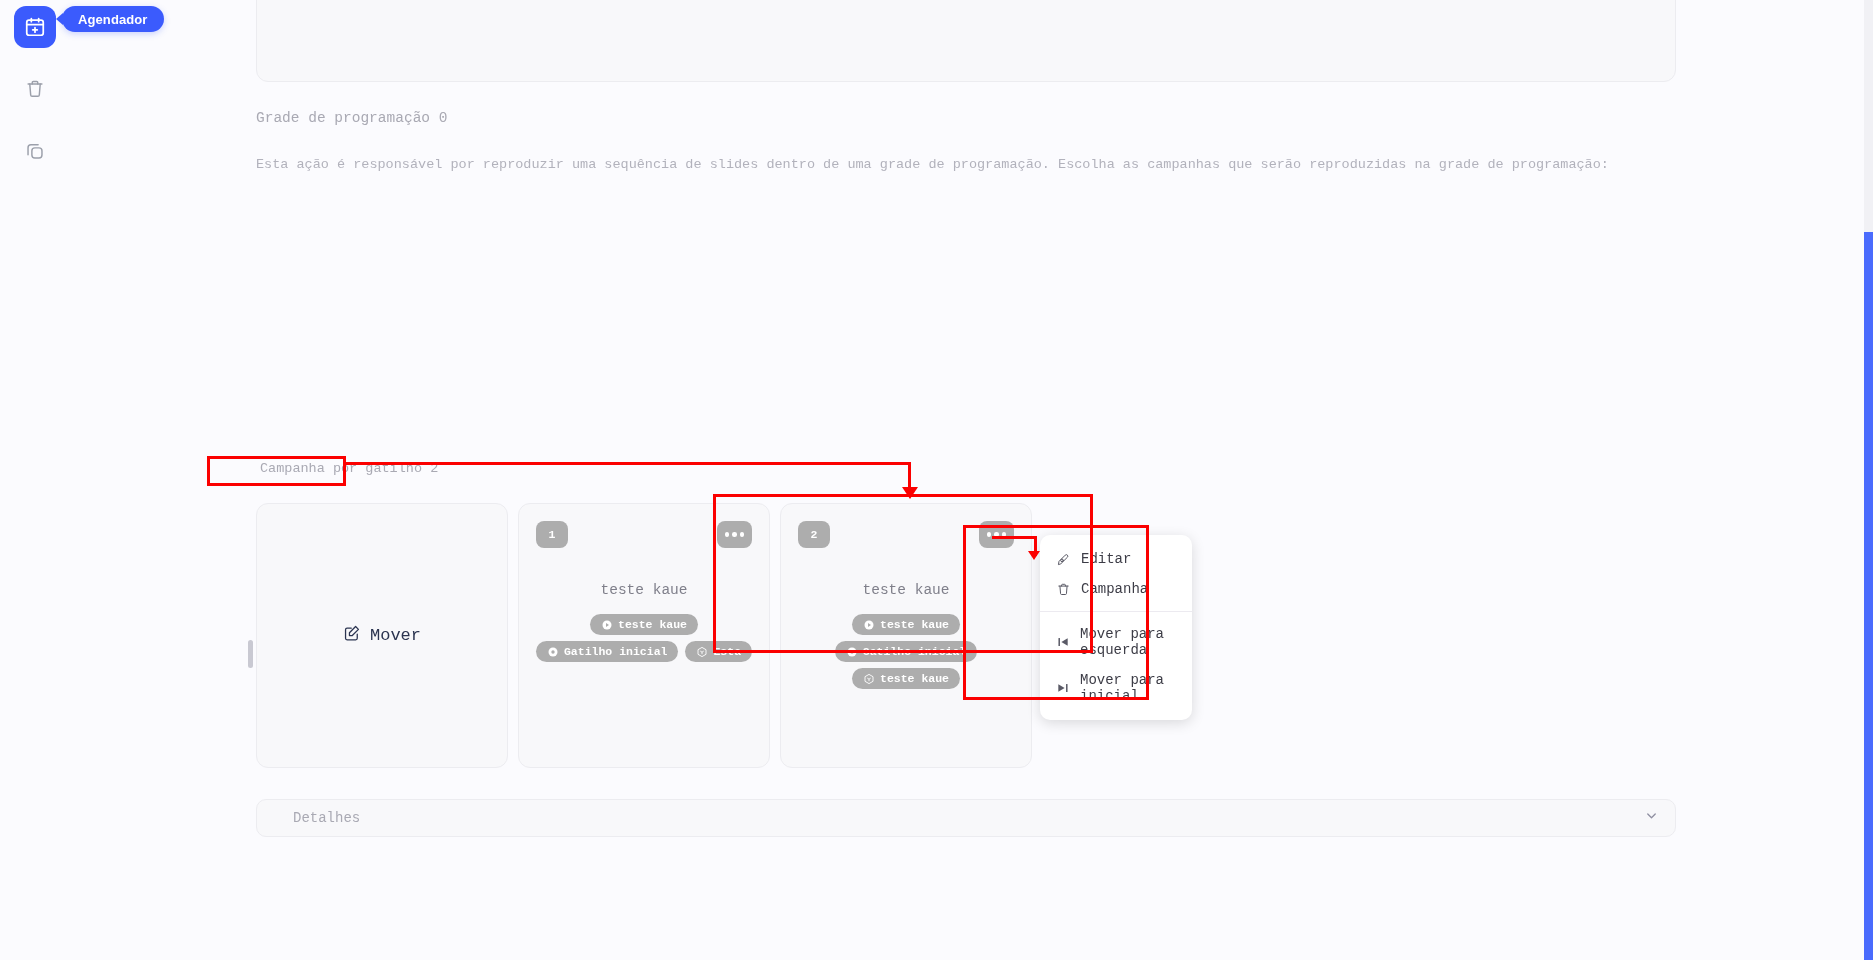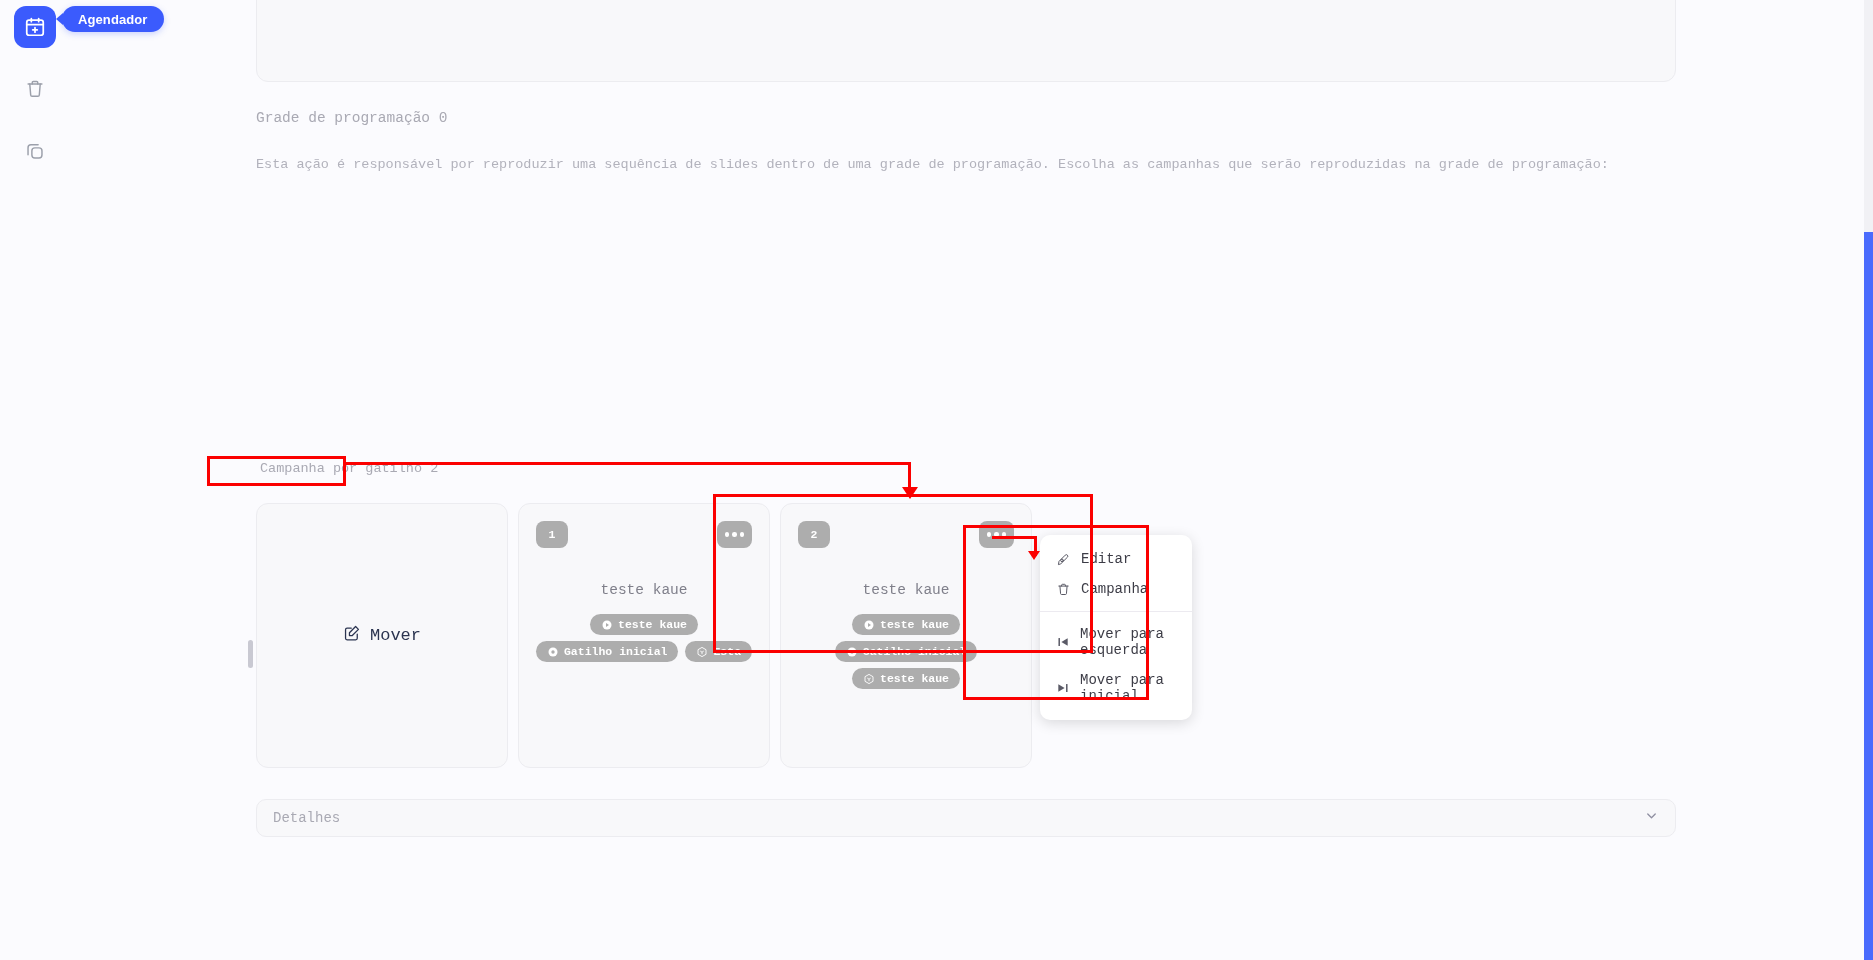--- a/index.html
+++ b/index.html
@@ -135,21 +135,21 @@
   .menu-item svg { display: block; flex: none; color: #5a5a66; }
   .menu-sep { height: 1px; background: #eceaf0; margin: 7px 0; }
 
   
   .accordion {
     position: absolute; left: 186px; top: 799px; width: 1420px; height: 38px;
     background: #f8f8fa; border: 1px solid #ececf0; border-radius: 10px;
     display: flex; align-items: center; justify-content: space-between;
     padding: 0 16px;
   }
-  .acc-label { font-size: 14px; color: #a9a9b3; }
+  .acc-label { font-size: 14px; color: #a9a9b3; margin-left: 20px; }
   .acc-chev { color: #8f8fa0; display: block; }
 
   
   .ann { position: absolute; border: 3px solid #fb0000; z-index: 50; }
   .ann-label { left: 207px; top: 456px; width: 139px; height: 30px; }
   .ann-card  { left: 713px; top: 494px; width: 380px; height: 159px; }
   .ann-menu  { left: 963px; top: 525px; width: 186px; height: 175px; }
 
   .ann-line {
     position: absolute; background: #fb0000; z-index: 49;

